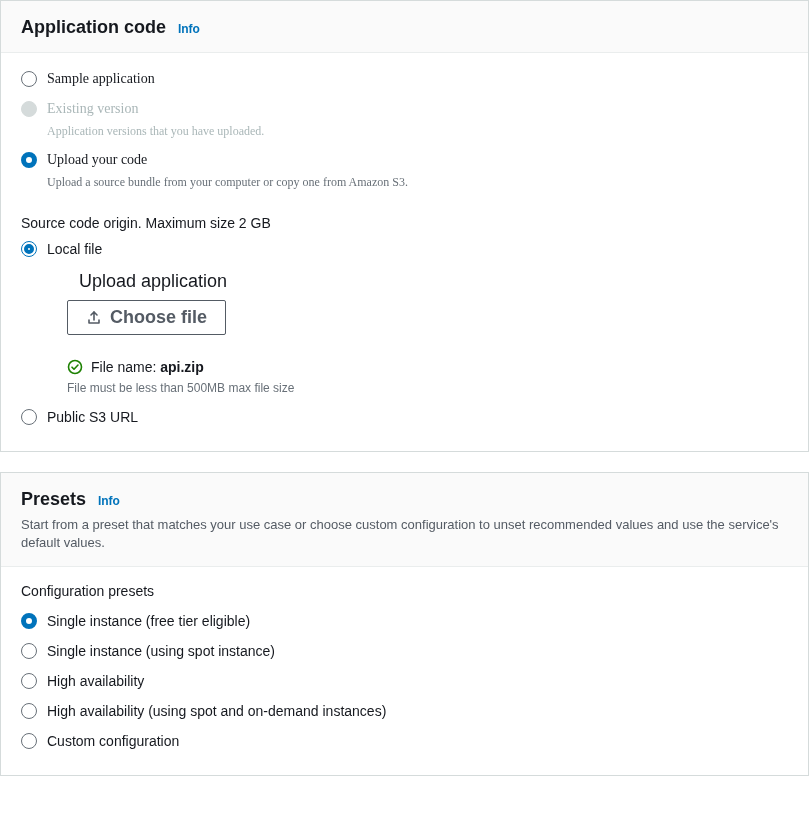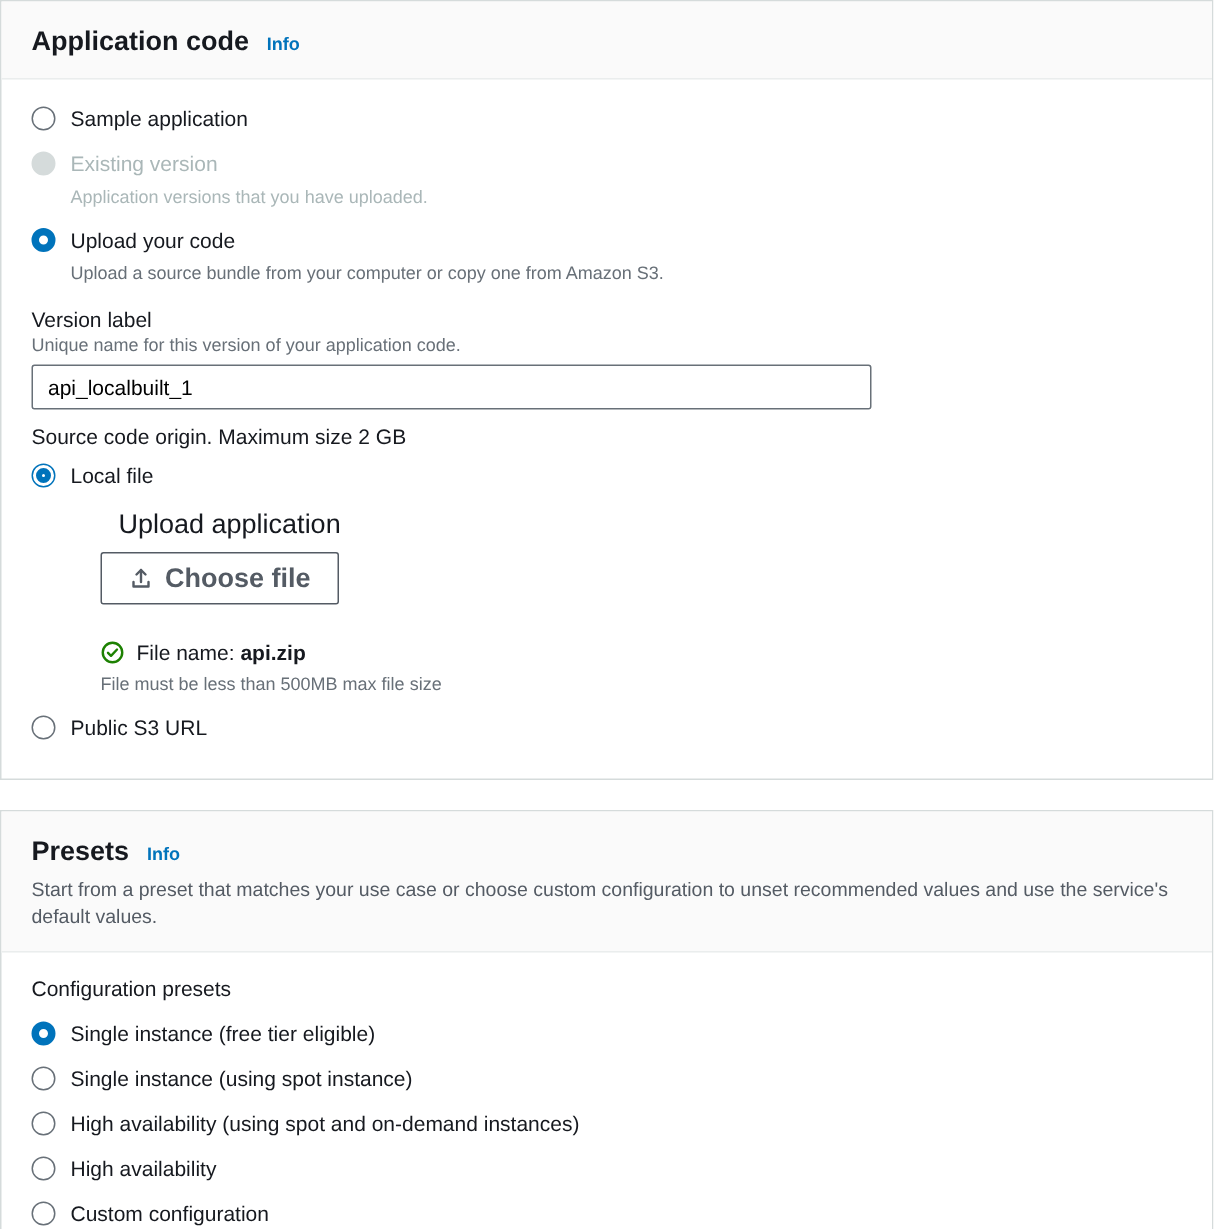--- a/index.html
+++ b/index.html
@@ -43,21 +43,21 @@
     text-align: right;
   }
   .panel-body {
     padding: 16px 20px 20px 20px;
   }
   .radio-row {
     display: flex;
     align-items: flex-start;
     margin-bottom: 4px;
   }
-  .radio-group > .radio-block { margin-bottom: 10px; }
+  .radio-group > .radio-block { margin-bottom: 10px; font-family: Liberation Serif, serif; }
   .radio-group > .radio-block:last-child { margin-bottom: 0; }
   .radio {
     width: 16px;
     height: 16px;
     border-radius: 50%;
     border: 1px solid #687078;
     margin-right: 10px;
     margin-top: 2px;
     flex-shrink: 0;
     display: flex;
@@ -204,25 +204,20 @@
           <span class="radio selected"></span>
           <span class="radio-label">Upload your code</span>
         </div>
         <div class="radio-desc">Upload a source bundle from your computer or copy one from Amazon S3.</div>
       </div>
 
     </div>
 
     <div class="section-gap"></div>
 
-    <div>
-      <div class="field-label">Version label</div>
-      <div class="field-desc">Unique name for this version of your application code.</div>
-      <input type="text" class="text-input" value="api_localbuilt_1" style="">
-    </div>
 
     <div class="subheading">Source code origin. Maximum size 2 GB</div>
 
     <div class="radio-block">
       <div class="radio-row">
         <span class="radio selected-ring">
             <span class="radio-inner"></span>
           </span>
         <span class="radio-label">Local file</span>
       </div>
@@ -290,28 +285,28 @@
       <div class="radio-block">
         <div class="radio-row">
           <span class="radio"></span>
           <span class="radio-label">Single instance (using spot instance)</span>
         </div>
       </div>
 
       <div class="radio-block">
         <div class="radio-row">
           <span class="radio"></span>
+          <span class="radio-label">High availability</span>
+        </div>
+      </div>
+
+      <div class="radio-block">
+        <div class="radio-row">
+          <span class="radio"></span>
           <span class="radio-label">High availability (using spot and on-demand instances)</span>
-        </div>
-      </div>
-
-      <div class="radio-block">
-        <div class="radio-row">
-          <span class="radio"></span>
-          <span class="radio-label">High availability</span>
         </div>
       </div>
 
       <div class="radio-block">
         <div class="radio-row">
           <span class="radio"></span>
           <span class="radio-label">Custom configuration</span>
         </div>
       </div>
 

